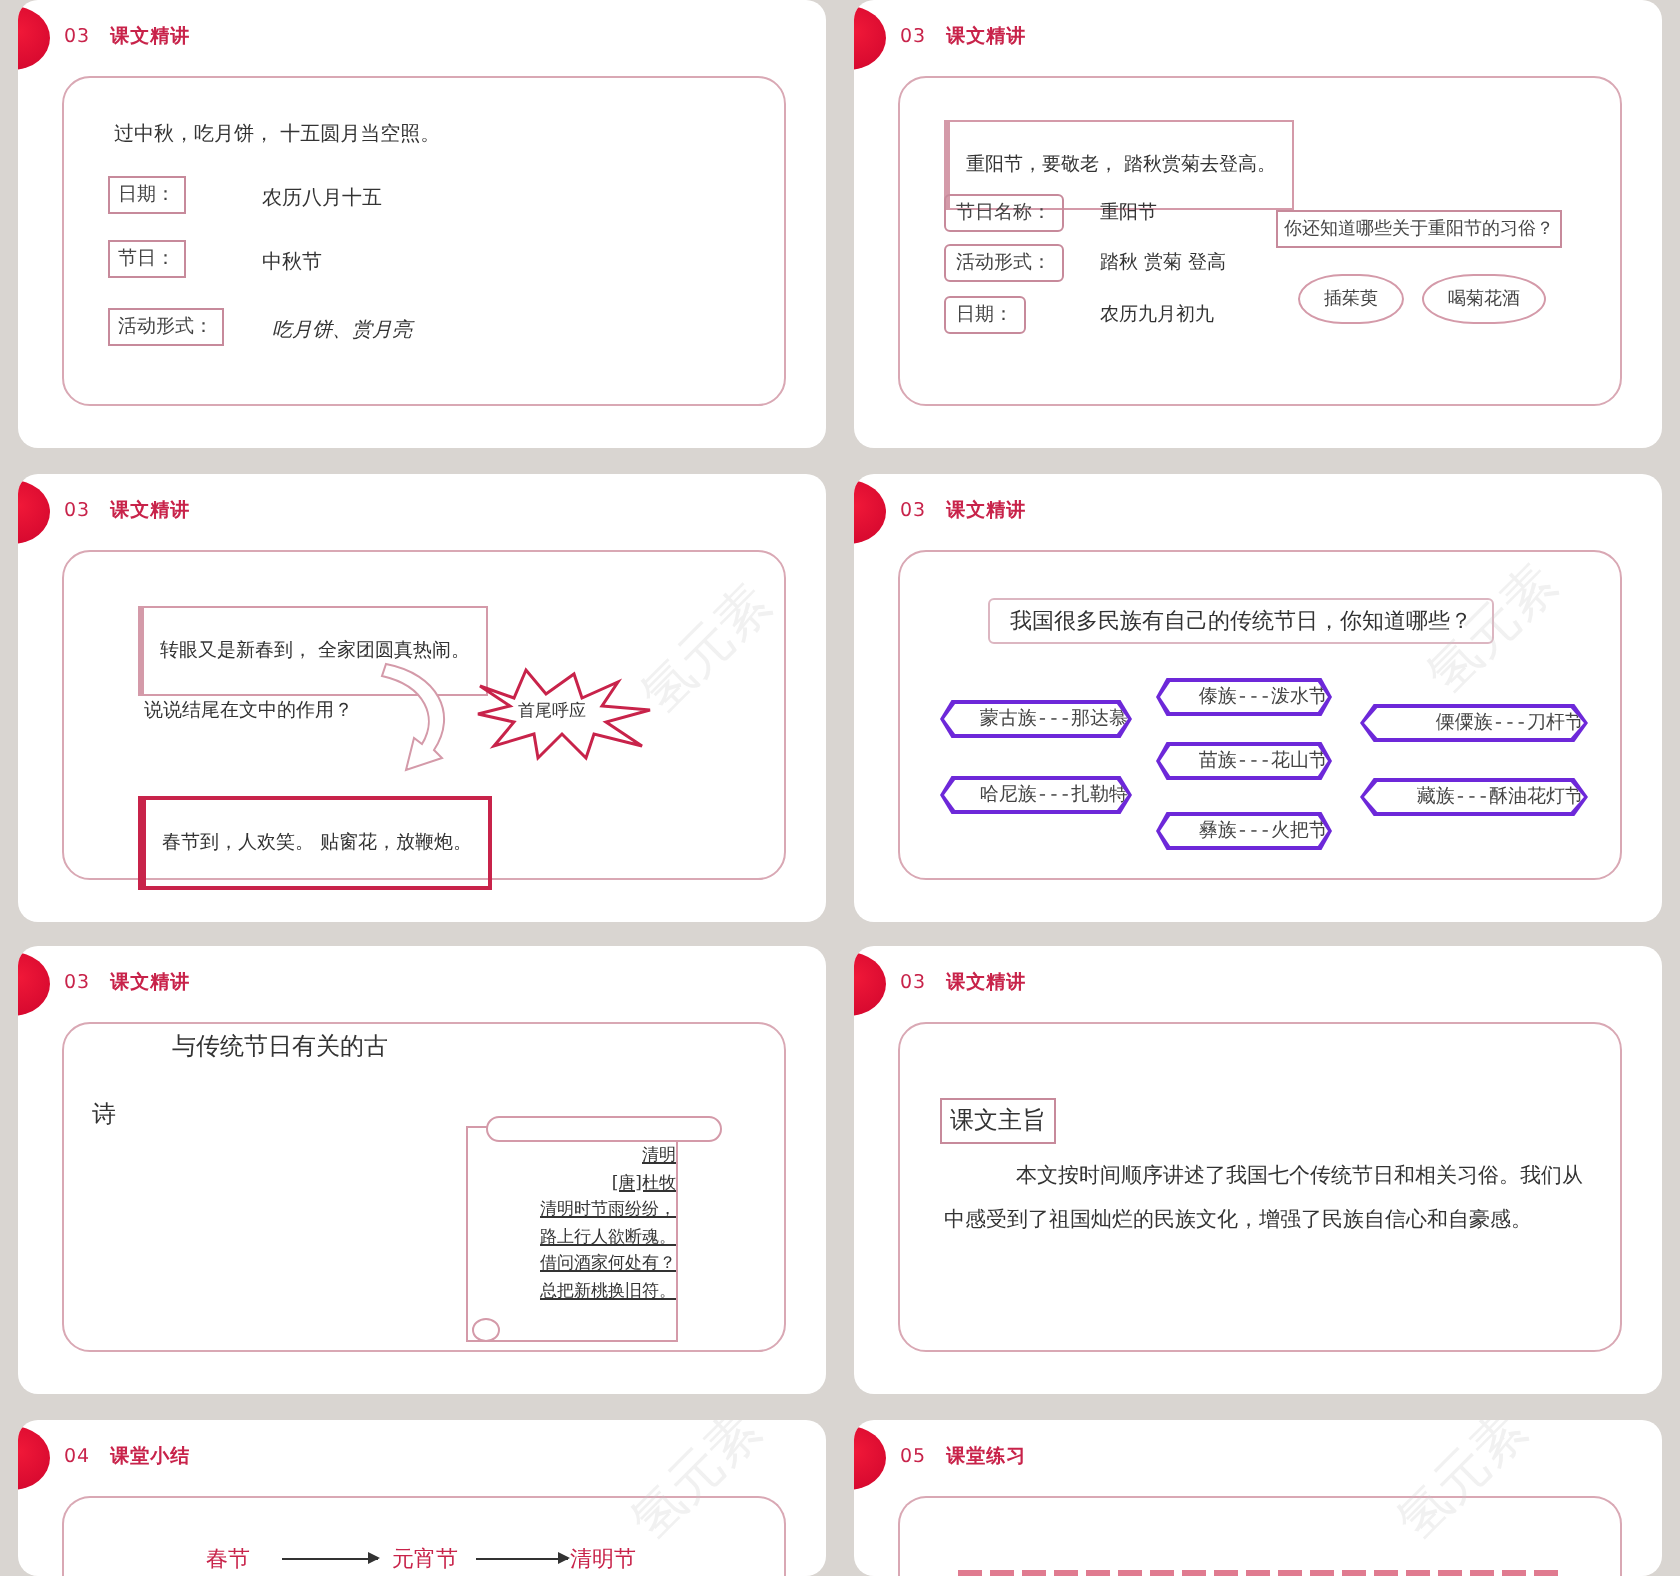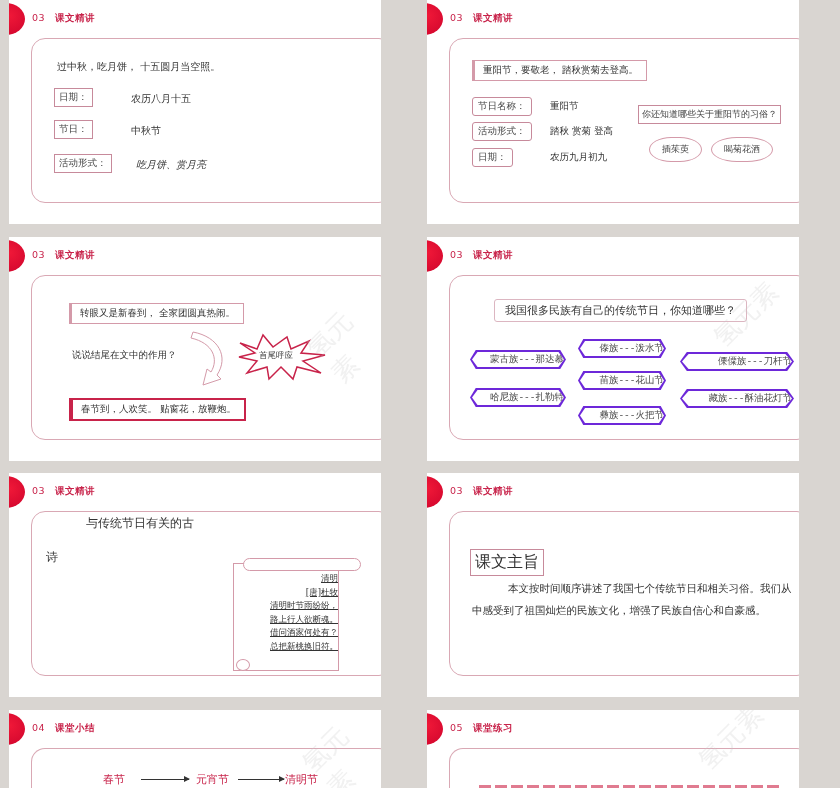--- a/index.html
+++ b/index.html
@@ -1,49 +1,49 @@
 <!DOCTYPE html>
 <html><head>
 <meta charset="utf-8">
 <style>
   * { box-sizing: border-box; margin: 0; padding: 0; }
   html, body { width: 840px; height: 788px; overflow: hidden; }
   body { background: #d9d5d1; font-family: "DejaVu Serif", "Liberation Serif", serif; color: #333; position: relative; }
-  .slide { position: absolute; background: #fff; width: 372px; height: 224px; overflow: hidden; }
+  .slide { position: absolute; background: #fff; width: 404px; height: 224px; overflow: hidden; border-radius: 10px; }
   .s1 { left: 9px; top: 0; }
   .s2 { left: 427px; top: 0; }
   .s3 { left: 9px; top: 237px; }
   .s4 { left: 427px; top: 237px; }
   .s5 { left: 9px; top: 473px; }
   .s6 { left: 427px; top: 473px; }
   .s7 { left: 9px; top: 710px; height: 78px; }
   .s8 { left: 427px; top: 710px; height: 78px; }
   .dot { position: absolute; left: -22px; top: 3px; width: 38px; height: 32px; border-radius: 50%;
          background: radial-gradient(circle at 60% 40%, #f01838, #c8002a); }
   .hdr { position: absolute; left: 23px; top: 12px; font-size: 9.5px; color: #c8234a; font-family: "DejaVu Sans", sans-serif; letter-spacing: 0.5px; }
   .hdr .num { margin-right: 10px; font-weight: normal; }
   .hdr .ttl { font-weight: bold; }
   .panel { position: absolute; left: 22px; top: 38px; width: 362px; height: 165px; border: 1.2px solid #d9a8b4; border-radius: 14px; }
   .s7 .panel, .s8 .panel { height: 60px; border-bottom: none; border-radius: 14px 14px 0 0; }
   .txt { position: absolute; font-size: 10px; color: #333; white-space: nowrap; }
   .lbl { position: absolute; font-size: 9.5px; padding: 2px 4px; border: 1.5px double #c78a9b; color: #444; white-space: nowrap; }
   .rlbl { position: absolute; font-size: 9.5px; padding: 2px 5px; border: 1px solid #c78a9b; border-radius: 3px; color: #444; white-space: nowrap; }
-  .scroll { position: absolute; font-size: 10px; padding: 3px 8px; border: 1px solid #d49aa9; border-left: 3px solid #d49aa9; white-space: nowrap; color: #333; }
+  .scroll { position: absolute; font-size: 10px; padding: 15px 8px; border: 1px solid #d49aa9; border-left: 3px solid #d49aa9; white-space: nowrap; color: #333; }
   .scroll.red { border: 2px solid #c8234a; border-left: 4px solid #c8234a; }
   .cloud { position: absolute; font-size: 9px; padding: 5px 12px; border: 1px solid #d49aa9; border-radius: 50% / 60%; white-space: nowrap; color: #444; }
   .hex { position: absolute; font-size: 9.5px; height: 19px; line-height: 19px; text-align: right; color: #444; white-space: nowrap;
          background: #6d28d9; clip-path: polygon(6% 0, 94% 0, 100% 50%, 94% 100%, 6% 100%, 0 50%); font-family: Liberation Mono, monospace; }
   .hex span { position: absolute; left: 2px; right: 2px; top: 2px; bottom: 2px; background: #fff; line-height: 15px;
               clip-path: polygon(6% 0, 94% 0, 100% 50%, 94% 100%, 6% 100%, 0 50%); }
   .qbox { position: absolute; font-size: 11px; padding: 3px 10px; border: 1.5px solid #dcb6c1; border-radius: 3px; white-space: nowrap; color: #333; }
   .poem1 { position: absolute; left: 52px; top: 80px; width: 122px; height: 126px; border: 1.3px solid #d49aa9; border-radius: 20px; text-align: center; font-size: 11px; line-height: 16px; color: #333; padding-top: 10px; }
   .poem2 { position: absolute; left: 224px; top: 90px; width: 106px; height: 108px; border: 1.2px solid #d49aa9; text-align: right; font-size: 8.5px; line-height: 13.5px; padding-top: 8px; color: #333; text-decoration: underline; }
   .poem2-top { position: absolute; left: 234px; top: 85px; width: 118px; height: 13px; border: 1px solid #d49aa9; border-radius: 7px; background: #fff; }
   .poem2-bot { position: absolute; left: 227px; top: 186px; width: 14px; height: 12px; border: 1px solid #d49aa9; border-radius: 50%; background: #fff; }
-  .zhu { position: absolute; font-size: 16px; padding: 2px 4px; border: 1px solid #c78a9b; color: #333; }
+  .zhu { position: absolute; font-size: 12px; padding: 2px 4px; border: 1px solid #c78a9b; color: #333; }
   .para { position: absolute; left: 45px; top: 104px; width: 320px; font-size: 10.5px; line-height: 22px; color: #333; }
   .flow { position: absolute; top: 62px; font-size: 11px; color: #c8234a; white-space: nowrap; }
   .arrow { position: absolute; top: 69px; height: 1px; background: #333; }
   .arrow::after { content: ""; position: absolute; right: -1px; top: -3px; border-left: 6px solid #333; border-top: 3.5px solid transparent; border-bottom: 3.5px solid transparent; }
   .dashline { position: absolute; left: 52px; top: 75px; width: 300px; height: 3px;
               background: repeating-linear-gradient(90deg, #e07b90 0 12px, #fff 12px 16px, #e07b90 16px 28px, #fff 28px 32px); }
   .wm { position: absolute; font-size: 26px; color: rgba(200,200,200,0.25); transform: rotate(-45deg); font-family: "DejaVu Sans", sans-serif; }
 </style>
 </head>
 <body>

